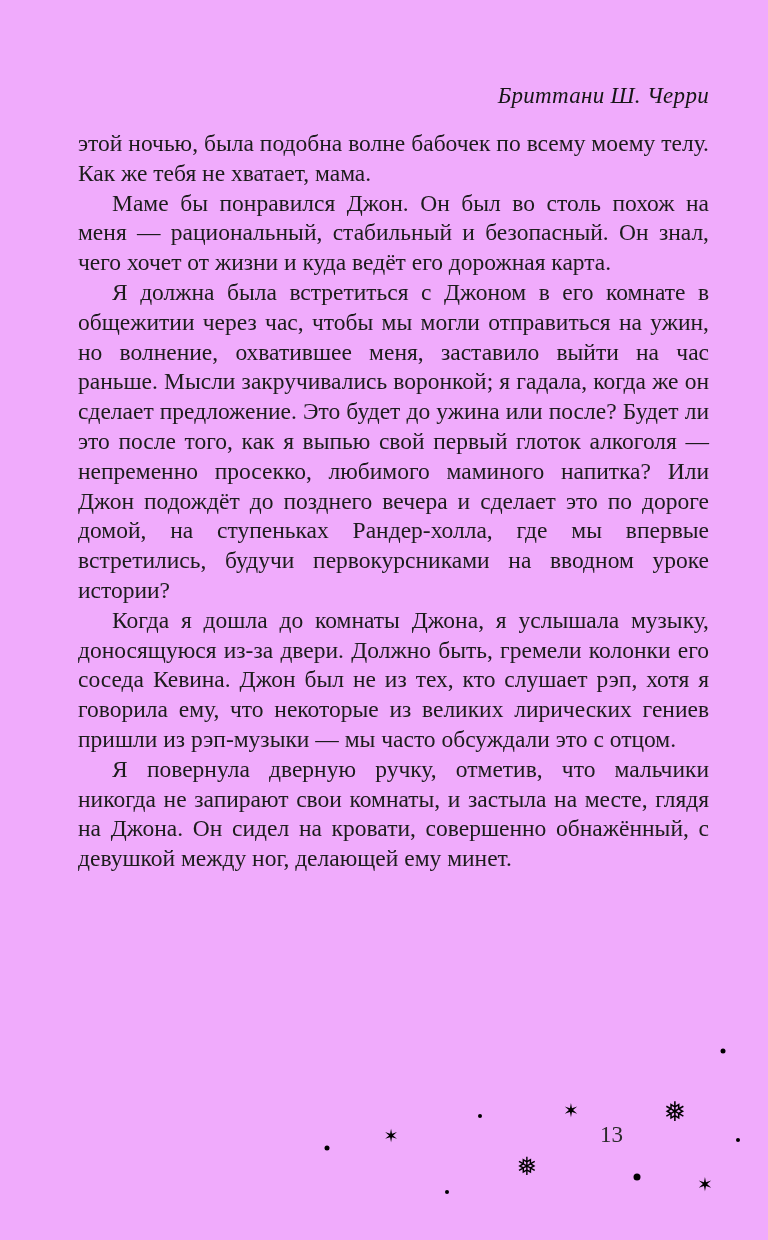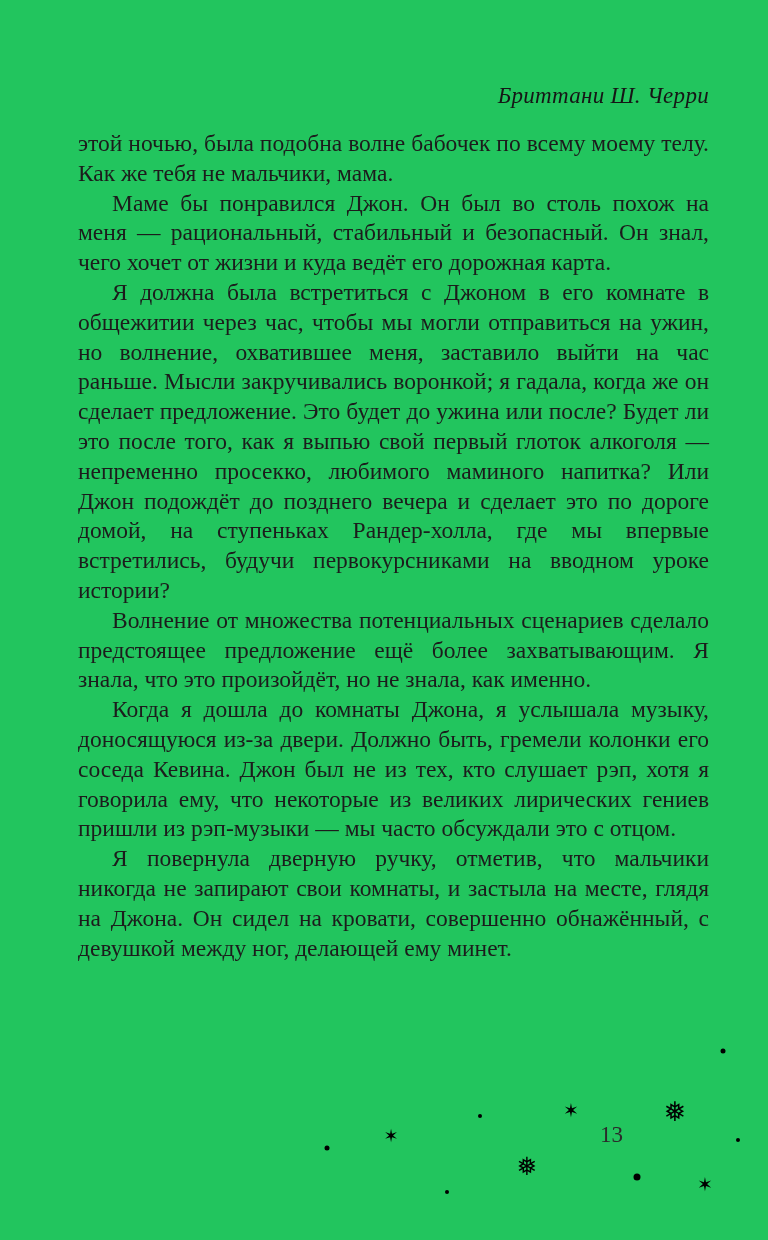--- a/index.html
+++ b/index.html
@@ -8,21 +8,21 @@
     width: 768px;
     height: 1240px;
     background: #ffffff;
     position: relative;
     overflow: hidden;
     font-family: "Liberation Serif", serif;
   }
   .page {
     position: absolute;
     inset: 0;
-    background: #22c55e;
+    background: #f0abfc;
     color: #1c1c1c;
     padding-left: 12px;
   }
   .running-header {
     position: absolute;
     top: 82px;
     left: 78px;
     width: 631px;
     text-align: right;
     font-style: italic;
@@ -67,24 +67,23 @@
     border-radius: 50%;
   }
 </style>
 </head>
 <body>
 
 <div class="page">
   <div class="running-header">Бриттани Ш. Черри</div>
 
   <div class="body-text" id="body-text">
-      <p class="no-indent">этой ночью, была подобна волне бабочек по всему моему телу. Как же тебя не мальчики, мама.</p>
+      <p class="no-indent">этой ночью, была подобна волне бабочек по всему моему телу. Как же тебя не хватает, мама.</p>
       <p>Маме бы понравился Джон. Он был во столь похож на меня — рациональный, стабильный и безопасный. Он знал, чего хочет от жизни и куда ведёт его дорожная карта.</p>
       <p>Я должна была встретиться с Джоном в его комнате в общежитии через час, чтобы мы могли отправиться на ужин, но волнение, охватившее меня, заставило выйти на час раньше. Мысли закручивались воронкой; я гадала, когда же он сделает предложение. Это будет до ужина или после? Будет ли это после того, как я выпью свой первый глоток алкоголя — непременно просекко, любимого маминого напитка? Или Джон подождёт до позднего вечера и сделает это по дороге домой, на ступеньках Рандер-холла, где мы впервые встретились, будучи первокурсниками на вводном уроке истории?</p>
-      <p>Волнение от множества потенциальных сценариев сделало предстоящее предложение ещё более захватывающим. Я знала, что это произойдёт, но не знала, как именно.</p>
       <p>Когда я дошла до комнаты Джона, я услышала музыку, доносящуюся из-за двери. Должно быть, гремели колонки его соседа Кевина. Джон был не из тех, кто слушает рэп, хотя я говорила ему, что некоторые из великих лирических гениев пришли из рэп-музыки — мы часто обсуждали это с отцом.</p>
       <p>Я повернула дверную ручку, отметив, что мальчики никогда не запирают свои комнаты, и застыла на месте, глядя на Джона. Он сидел на кровати, совершенно обнажённый, с девушкой между ног, делающей ему минет.</p>
     </div>
 
   <div class="page-number">13</div>
 
   <div id="decor-layer">
       <span class="decor dot" style="left: 723px; top: 1051px; width: 5px; height: 5px;"></span>
       <span class="decor" style="left: 571px; top: 1110px; font-size: 19px;">✶</span>
       <span class="decor" style="left: 675px; top: 1111px; font-size: 27px;">❅</span>

